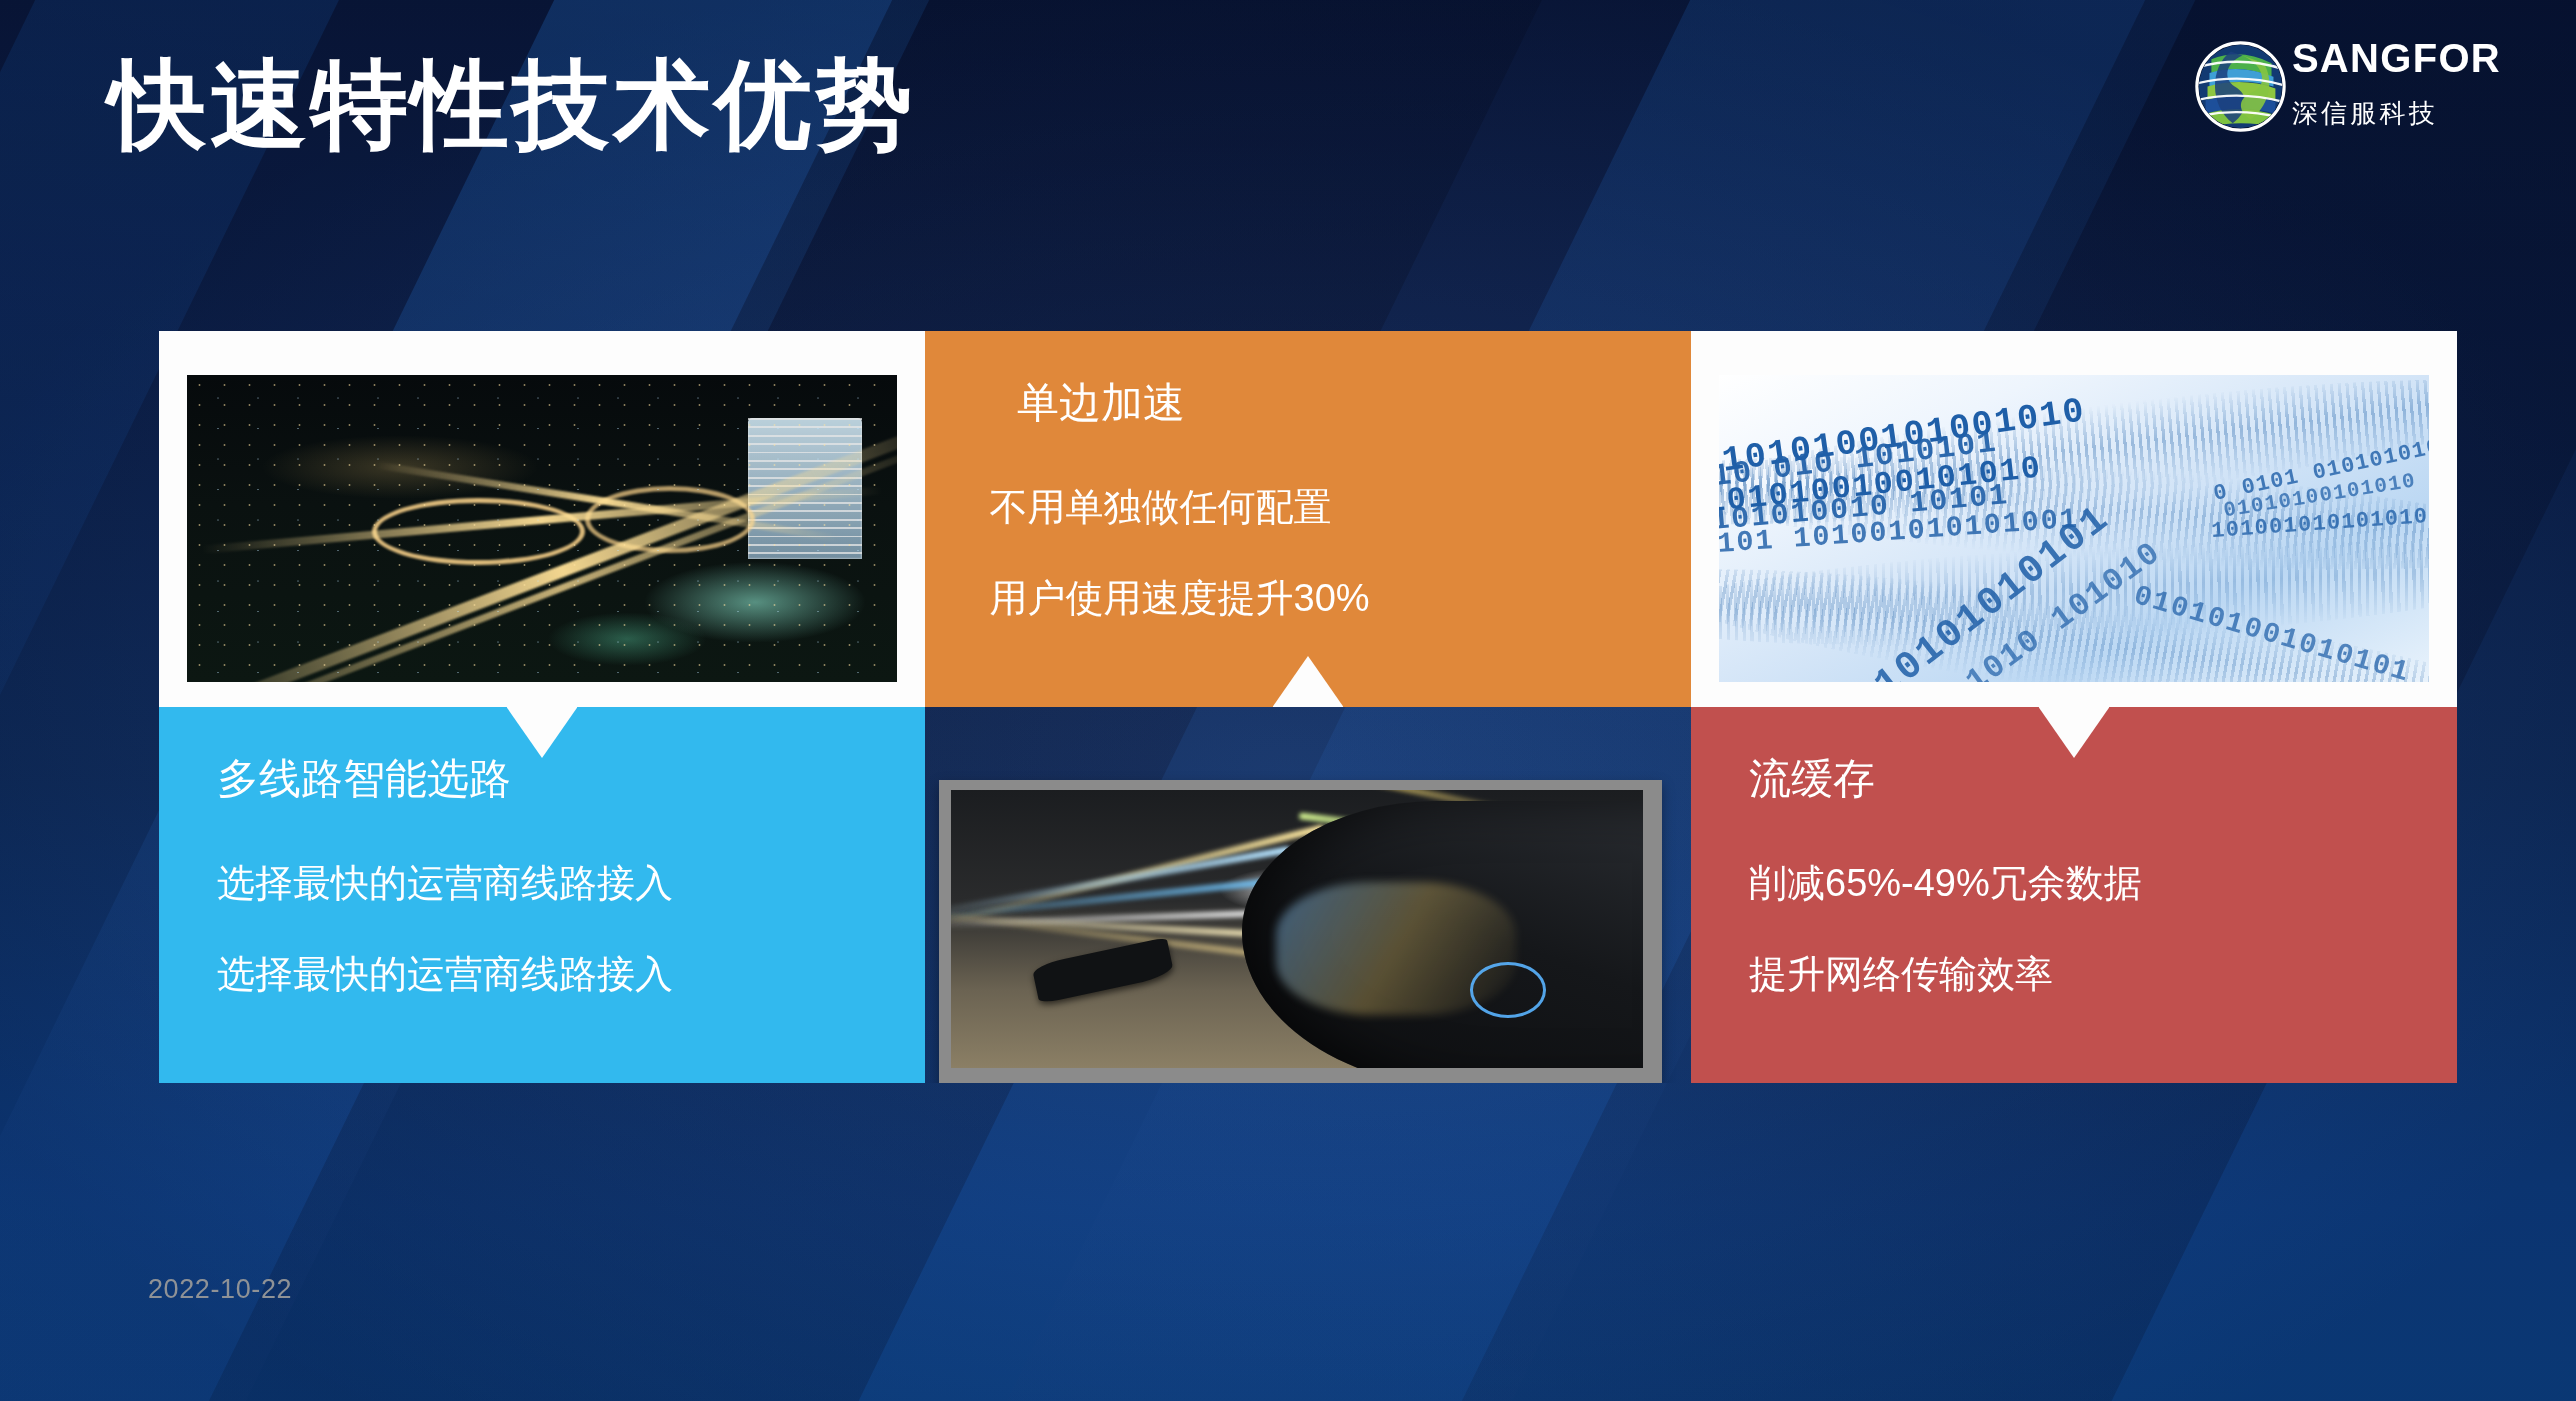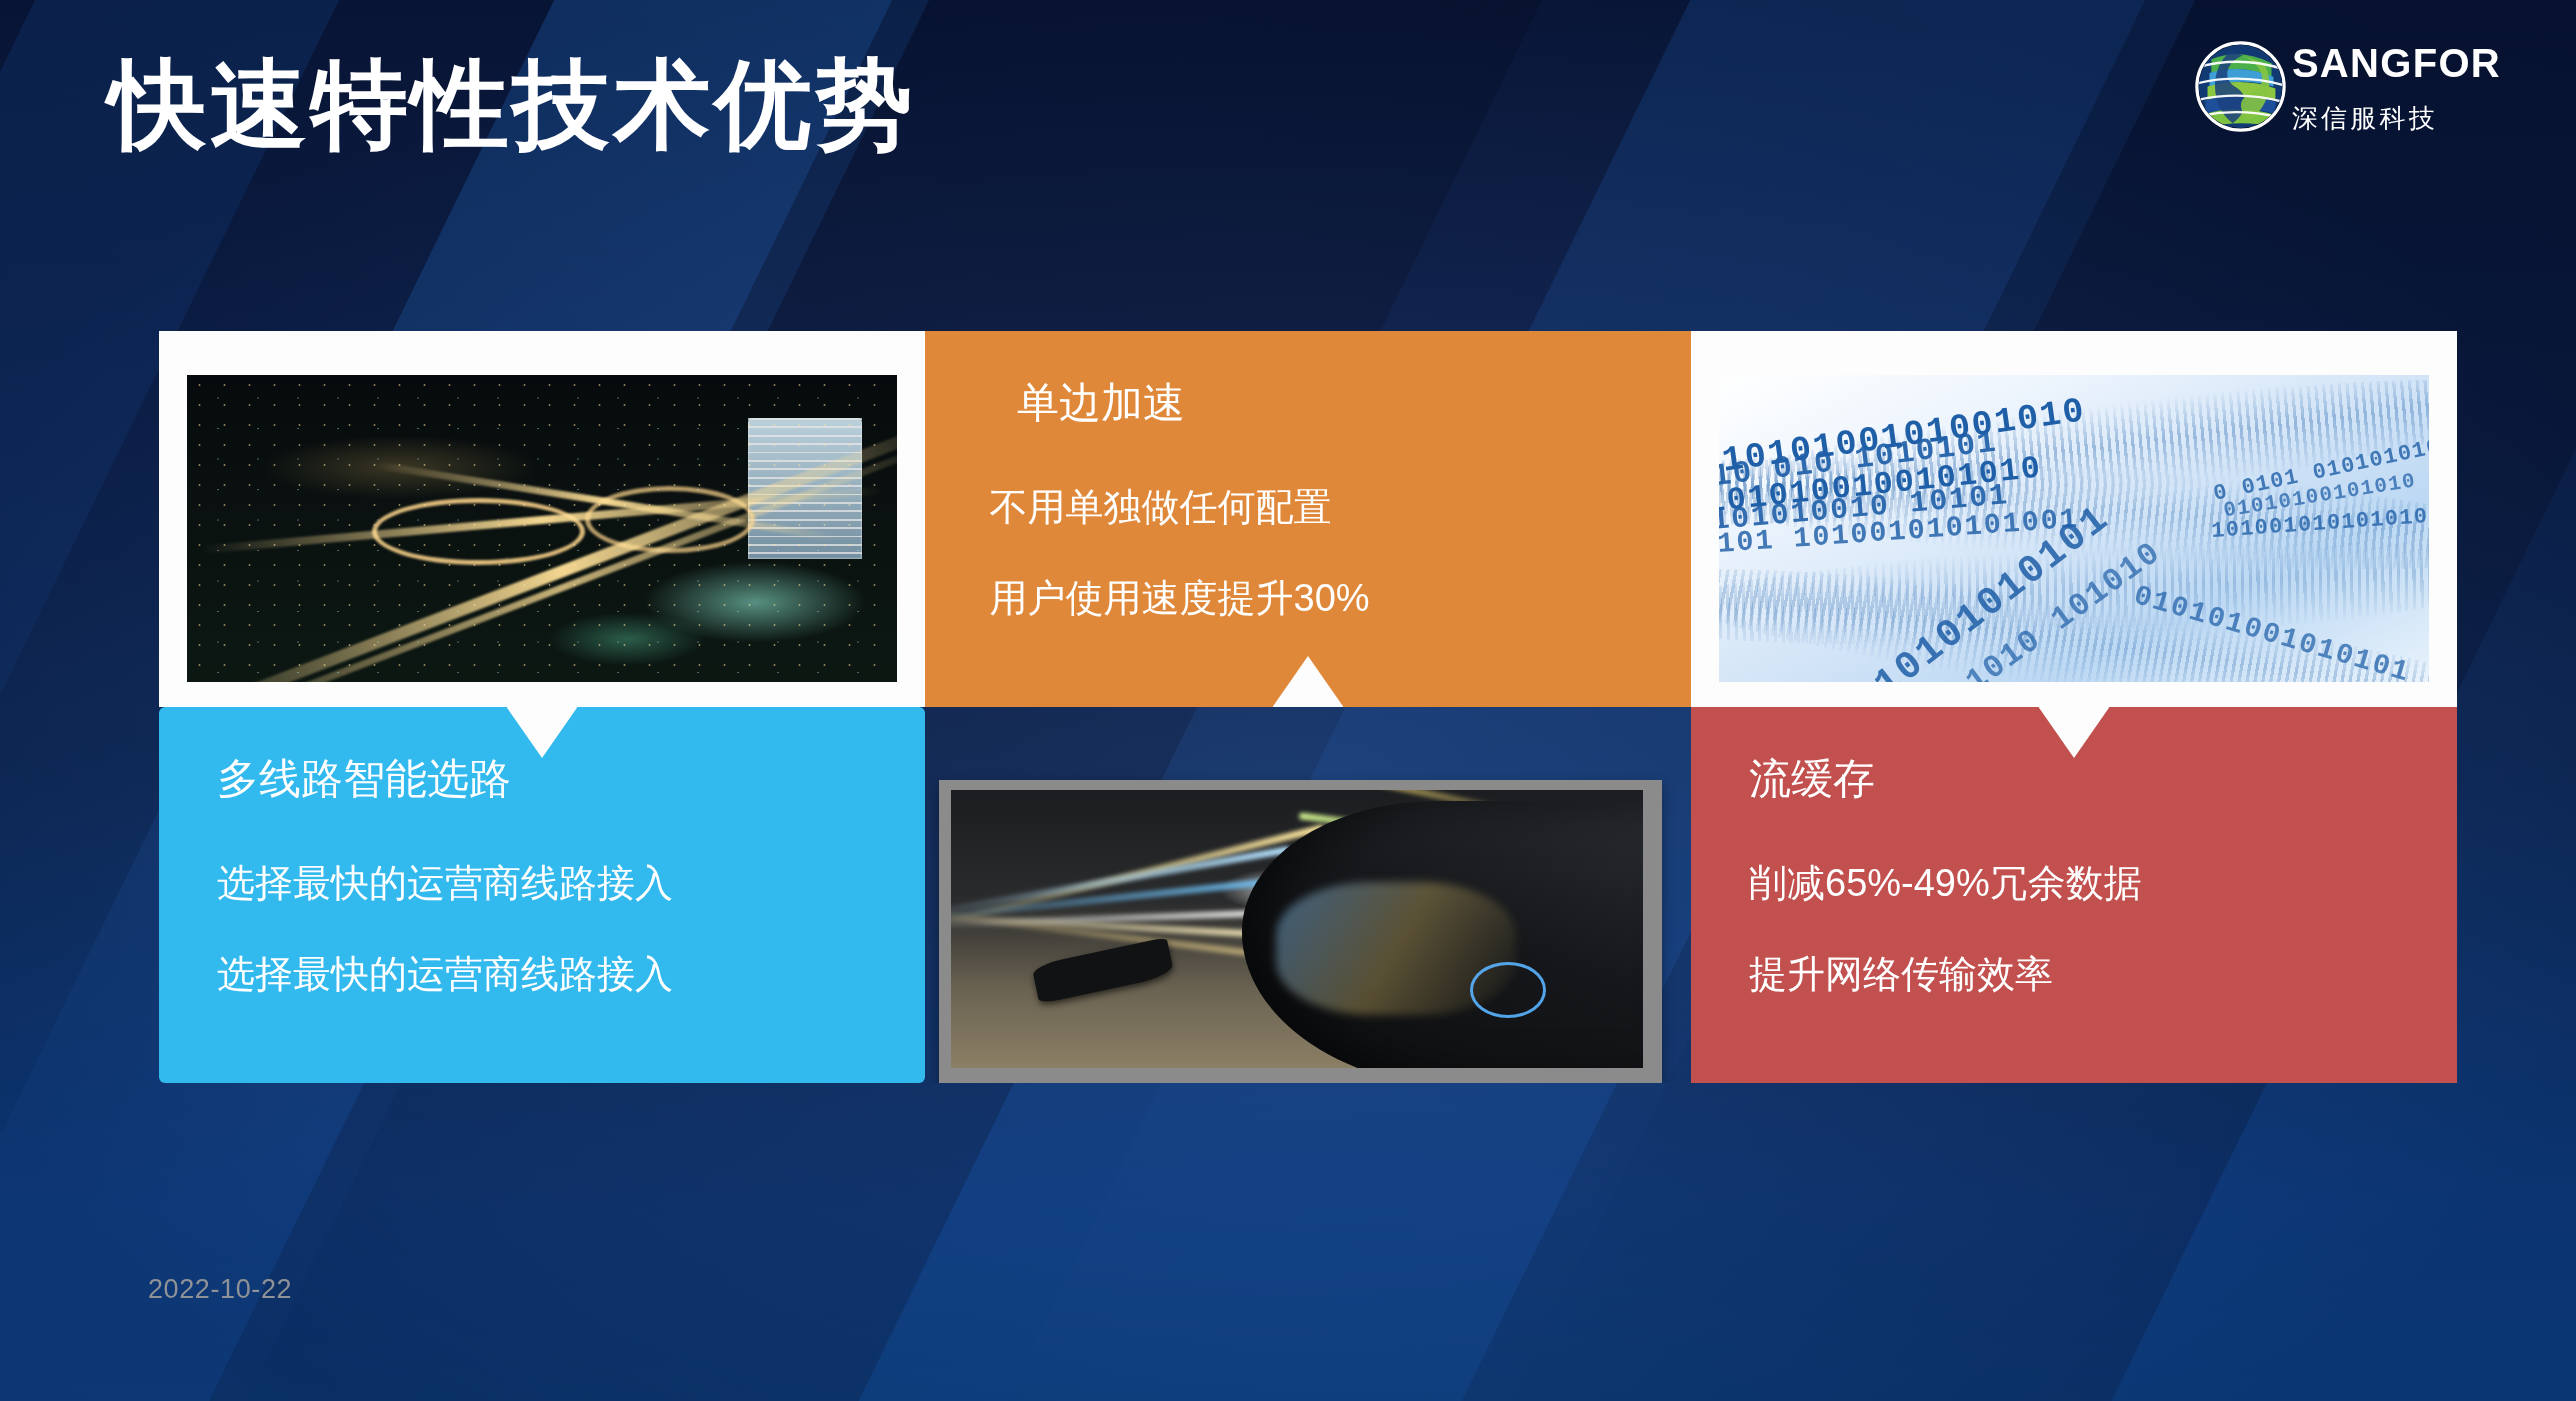--- a/index.html
+++ b/index.html
@@ -15,21 +15,21 @@
   .b2{left:1019px;width:584px;background:linear-gradient(180deg,rgba(6,18,52,.55),rgba(8,28,70,.18));}
   .b3{left:1817px;width:454px;background:linear-gradient(180deg,rgba(26,84,166,.42),rgba(18,62,135,.12));}
   .b4{left:2272px;width:584px;background:linear-gradient(180deg,rgba(6,18,52,.5),rgba(8,28,70,.16));}
   .b5{left:162px;width:273px;background:linear-gradient(180deg,rgba(22,78,160,.34),rgba(16,52,120,.10));}
   .vig{position:absolute;inset:0;background:radial-gradient(ellipse at 50% 55%,rgba(255,255,255,.05),rgba(0,0,0,.22) 78%);pointer-events:none;}
 
   
   .title{position:absolute;left:109px;top:51px;color:#fff;font-size:97px;line-height:1.12;letter-spacing:3.9px;font-weight:700;white-space:nowrap;}
 
   
-  .logo{position:absolute;right:75px;top:38px;display:flex;align-items:center;gap:3px;}
+  .logo{position:absolute;right:75px;top:38px;display:flex;align-items:flex-start;gap:3px;}
   .globe{width:97px;height:97px;flex:none;}
   .logotext{display:flex;flex-direction:column;line-height:1;}
   .logotext .en{color:#fff;font-size:40px;font-weight:700;letter-spacing:1.3px;}
   .logotext .cn{color:#fff;font-size:26px;letter-spacing:3.2px;margin-top:22px;}
 
   
   .grid{position:absolute;left:159px;top:331px;width:2044px;height:753px;display:grid;
         grid-template-columns:766px 766px 766px;grid-template-rows:376px 376px;}
   .cell{position:relative;overflow:hidden;}
 
@@ -90,21 +90,21 @@
      border-radius:48% 0 0 58%;box-shadow:inset 23.4px 0 52px rgba(0,0,0,.6);}
   .carglass:after{content:"";position:absolute;left:8%;top:28%;width:56%;height:46%;border-radius:40%;
      background:linear-gradient(120deg,rgba(120,190,255,.45),rgba(255,220,120,.3),rgba(0,0,0,0));filter:blur(4.5px);}
   .mirror{position:absolute;left:12%;top:58%;width:20%;height:14%;background:#101214;border-radius:24% 10% 28% 14%;
      box-shadow:0 3.2px 6.5px rgba(0,0,0,.6);transform:rotate(-12deg);}
   .gauge{position:absolute;right:14%;top:62%;width:11%;height:20%;border:3.2px solid rgba(90,180,255,.9);border-radius:50%;filter:blur(0.4px);}
 
   
   .panel{position:absolute;inset:0;padding:0 58px;color:#fff;display:flex;flex-direction:column;justify-content:center;}
   .p-orange{background:#e0883a;}
-  .p-blue{background:#32b9ee;border-radius:6px;}
+  .p-blue{background:#32b9ee;}
   .p-red{background:#c1504e;}
   .p-head{font-size:42px;margin-bottom:51px;font-weight:400;}
   .p-head.indent{padding-left:34px;}
   .p-line{font-size:38px;margin-bottom:40px;font-weight:400;}
   .p-line:last-child{margin-bottom:0;}
   .p-orange .p-line{padding-left:6.5px;}
 
   
   .notch-down{position:absolute;left:50%;top:0;width:71px;height:51px;background:#fdfdfd;
      transform:translateX(-50%);clip-path:polygon(0 0,100% 0,50% 100%);}

